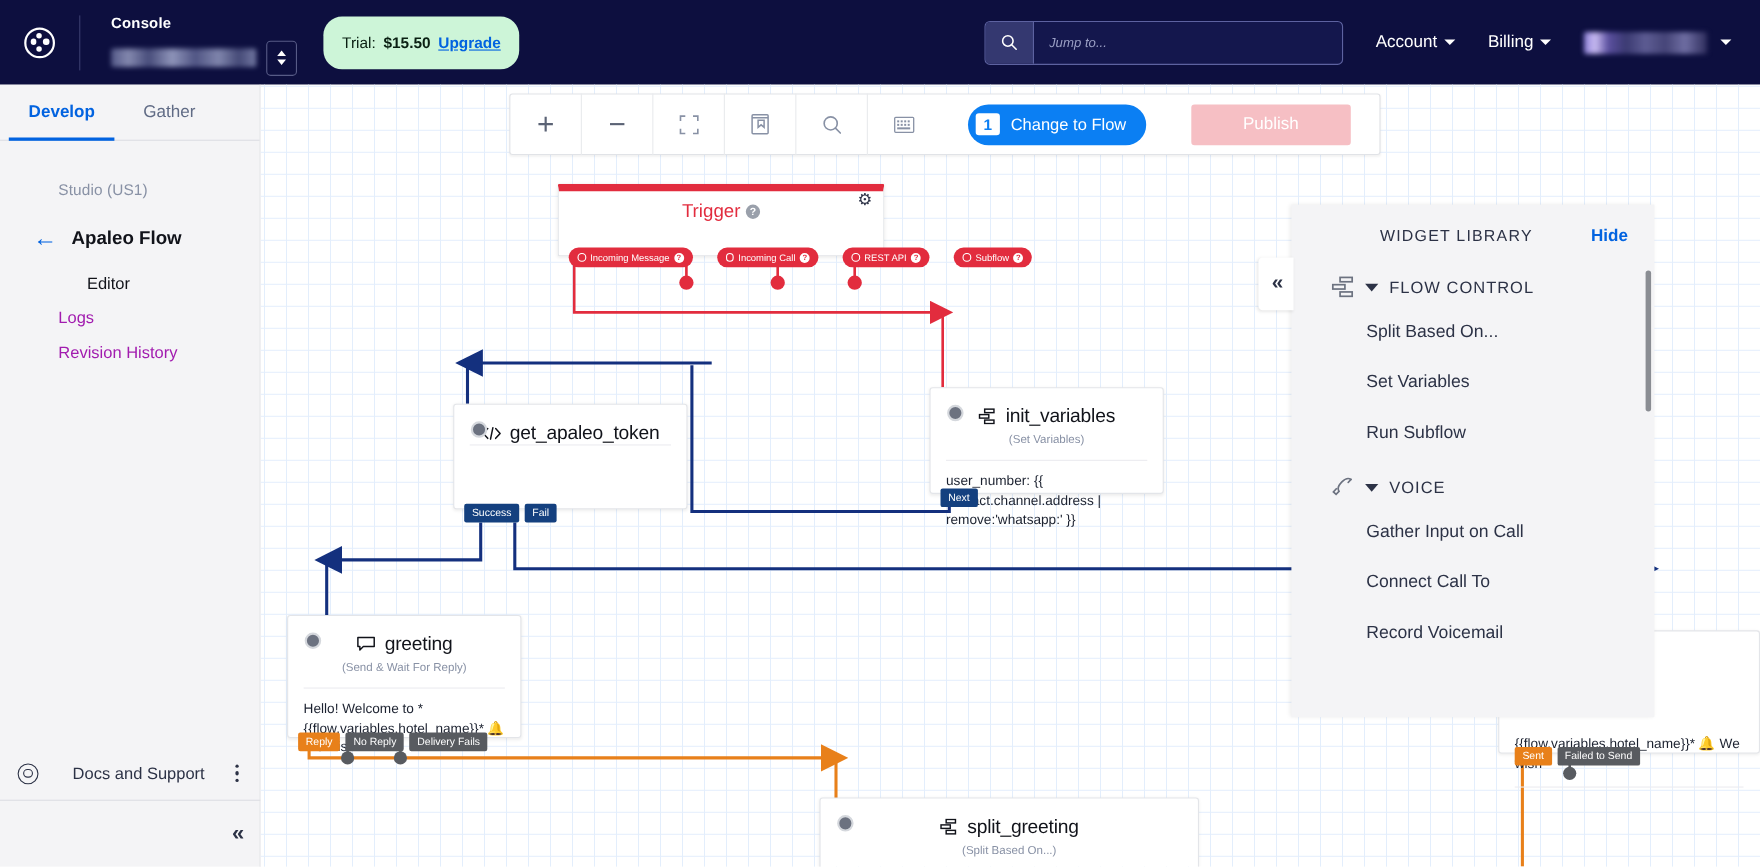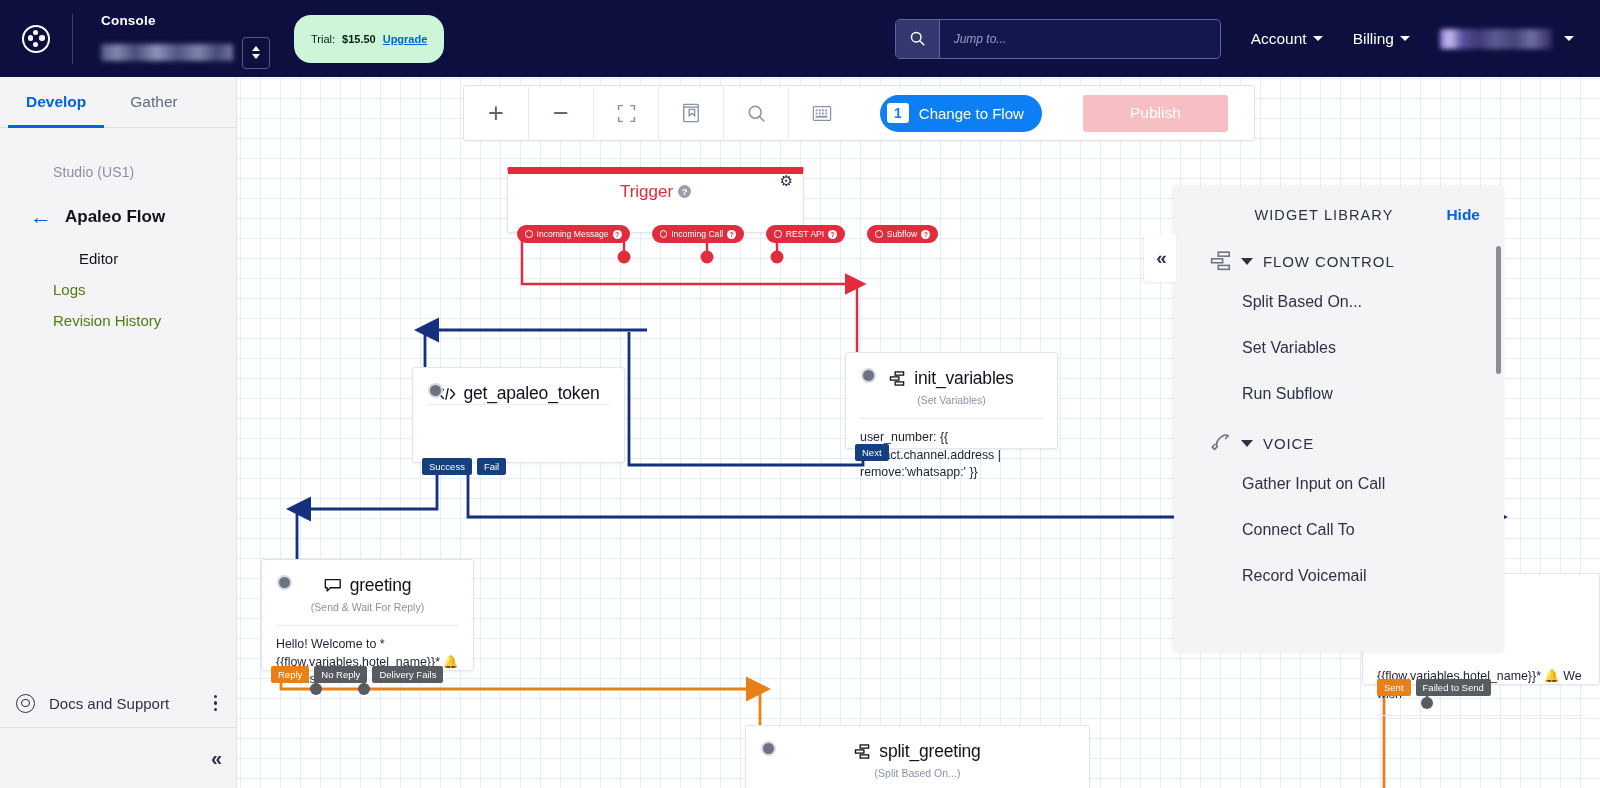--- a/index.html
+++ b/index.html
@@ -43,21 +43,21 @@
     display: flex; flex-direction: column; align-items: center; justify-content: center;
     gap: 3px; cursor: pointer; background: transparent;
   }
   .chev-u, .chev-d { width: 0; height: 0; border-left: 4.5px solid transparent; border-right: 4.5px solid transparent; }
   .chev-u { border-bottom: 5px solid #fff; }
   .chev-d { border-top: 5px solid #fff; }
 
   .trial-pill {
     margin-left: 24px; background: #cdf5d8; border-radius: 17px;
     height: 48px; padding: 0 17px; display: flex; align-items: center; gap: 7px;
-    font-size: 11px; color: #0a1f12;
+    font-size: 14px; color: #0a1f12;
   }
   .trial-pill .tlabel { font-weight: 400; }
   .trial-pill .tamt { font-weight: 700; }
   .trial-pill .tup { color: #0263e0; text-decoration: underline; font-weight: 700; cursor: pointer; }
 
   .nav-spacer { flex: 1; }
 
   .jumpto {
     display: flex; align-items: center; height: 40px; width: 326px;
     border: 1px solid #5d62a0; border-radius: 5px; overflow: hidden; background: #14174d;
@@ -100,35 +100,35 @@
   }
   .studio-label {
     font-size: 14px; color: #8891a5; padding: 36px 0 0 53px; letter-spacing: .1px;
   }
   .flow-row {
     display: flex; align-items: center; gap: 13px; padding: 26px 0 0 30px; cursor: pointer;
   }
   .back-arrow { color: #0263e0; font-size: 22px; line-height: 1; font-weight: 400; }
   .flow-name { font-size: 17px; font-weight: 700; color: #11131a; }
   .navlist { padding: 22px 0 0 53px; }
-  .navitem { font-size: 15px; color: #4d7c0f; margin-bottom: 14px; cursor: pointer; }
+  .navitem { font-size: 15px; color: #a21caf; margin-bottom: 14px; cursor: pointer; }
   .navitem.sel { font-weight: 400; color: #11131a; margin-left: 26px; }
 
   .docs-row {
     position: absolute; left: 0; bottom: 61px; width: 237px; height: 48px;
     display: flex; align-items: center; padding: 0 16px; cursor: pointer;
   }
   .life-icon {
     width: 19px; height: 19px; border-radius: 50%; border: 1.9px solid #2c3246; position: relative; flex: 0 0 auto;
   }
   .life-icon::after {
     content: ''; position: absolute; left: 4.2px; top: 4.2px; width: 6.6px; height: 6.6px;
     border-radius: 50%; border: 1.7px solid #2c3246;
   }
-  .docs-label { font-size: 15px; color: #2c3246; margin-left: 14px; flex: 1; }
+  .docs-label { font-size: 15px; color: #2c3246; margin-left: 31px; flex: 1; }
   .kebab { display: flex; flex-direction: column; gap: 3px; padding: 4px; cursor: pointer; }
   .kebab i { width: 3.4px; height: 3.4px; border-radius: 50%; background: #2c3246; }
   .sb-footdiv { position: absolute; left: 0; bottom: 60px; width: 237px; height: 1px; background: #dcdee3; }
   .collapse-row {
     position: absolute; left: 0; bottom: 0; width: 237px; height: 60px;
     display: flex; align-items: center; justify-content: flex-end; padding-right: 18px; cursor: pointer;
   }
   .dchev { font-size: 20px; color: #2c3246; letter-spacing: -3px; font-weight: 700; }
 
   

